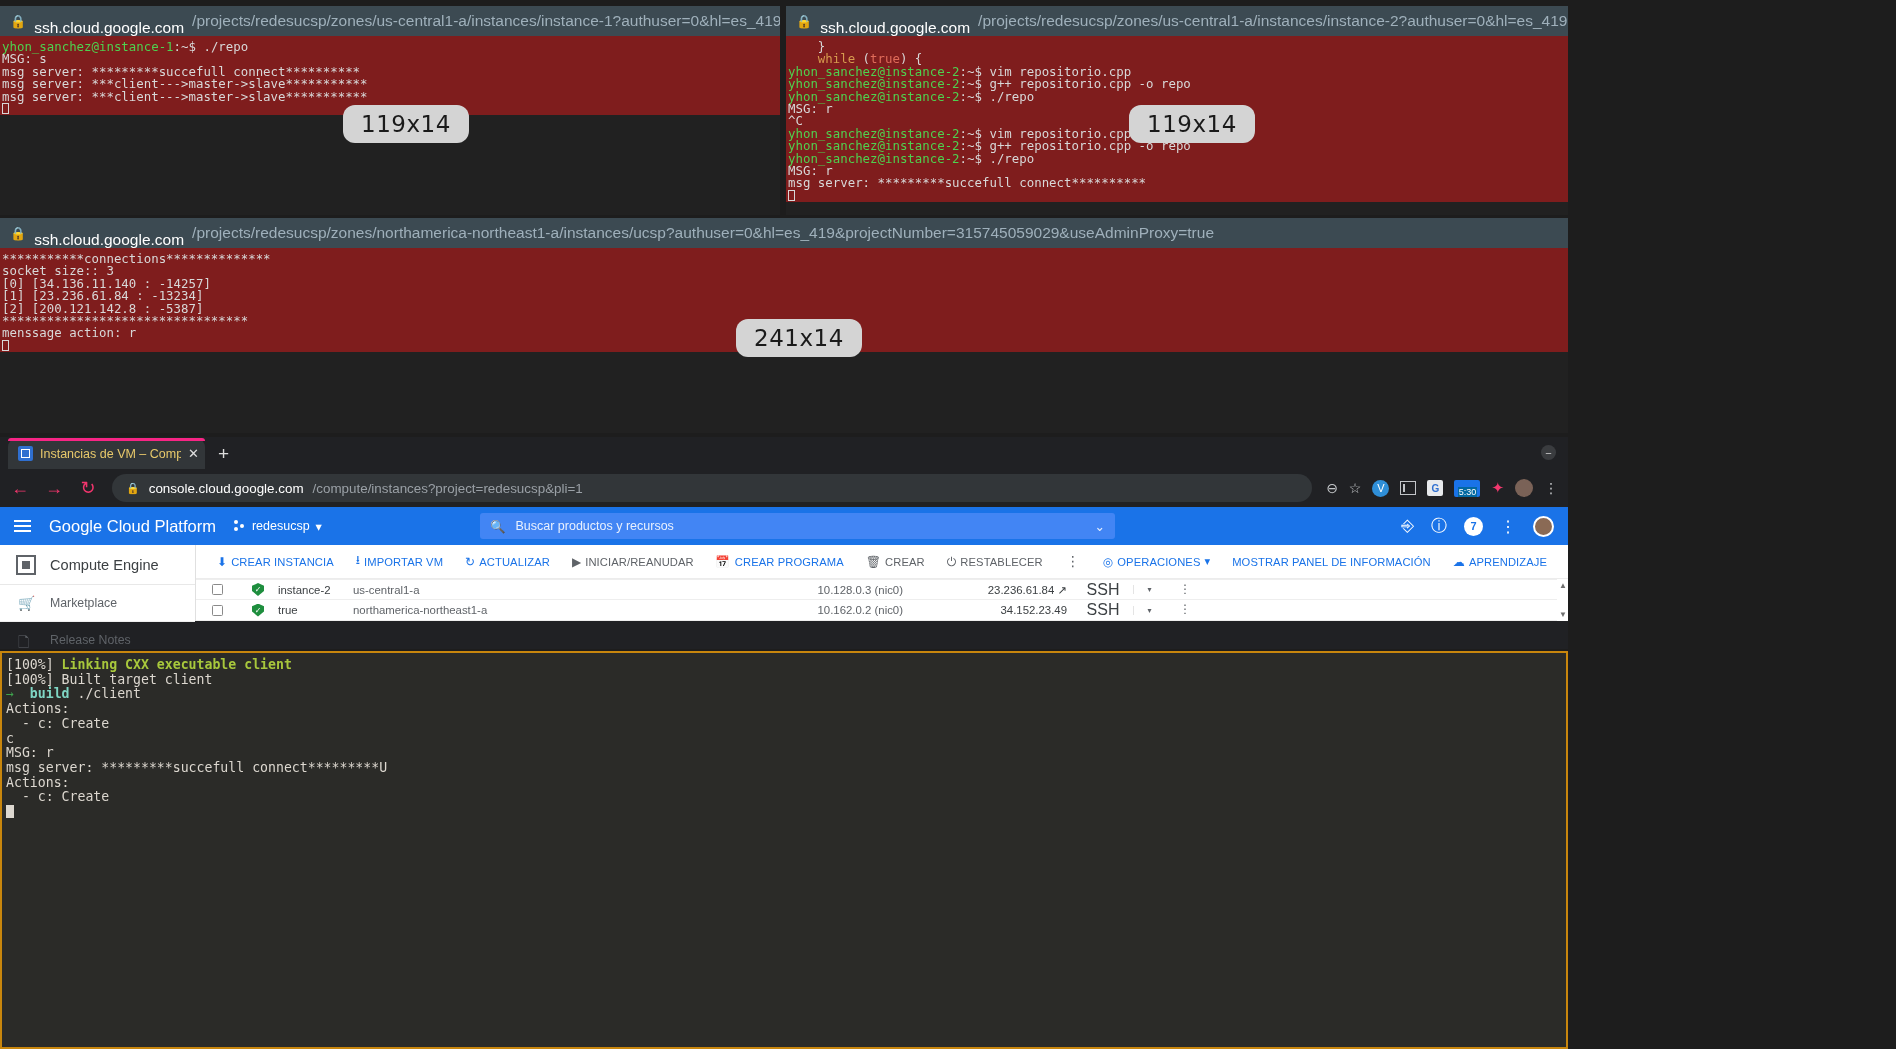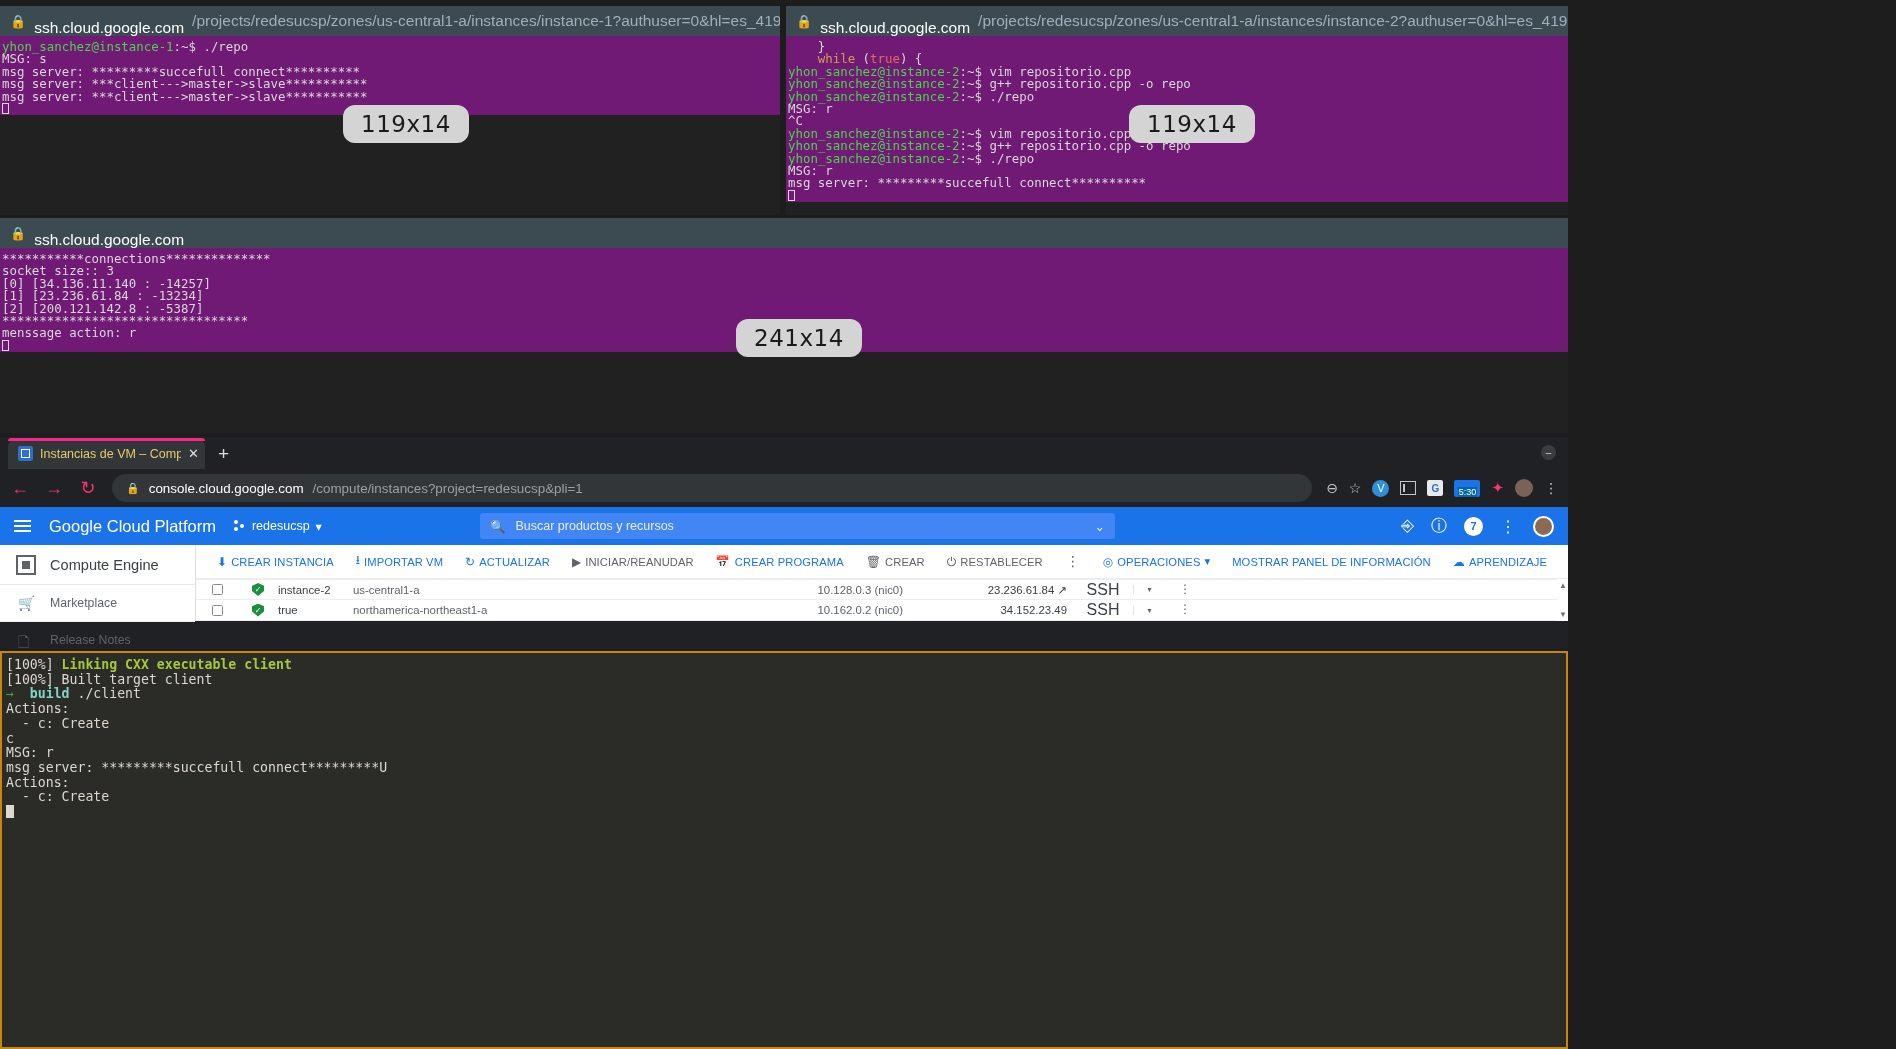--- a/index.html
+++ b/index.html
@@ -15,21 +15,21 @@
   .ssh-win { position: absolute; background: #212121; overflow: hidden; }
   .ssh-urlbar {
     height: 30px; background: #3c4a52; display: flex; align-items: center;
     padding: 0 10px; gap: 8px; font-size: 15.5px; color: #fff;
     white-space: nowrap; overflow: hidden;
   }
   .ssh-urlbar .lock { font-size: 13px; color: #e6e6e6; }
   .ssh-urlbar .host { color: #ffffff; margin-top: 14px; }
   .ssh-urlbar .path { color: #9fb0bb; }
   .ssh-body {
-    position: relative; background: #701a75;
+    position: relative; background: #7f1d1d;
     font-family: "DejaVu Sans Mono", monospace;
     font-size: 12.4px; line-height: 12.4px;
     color: #d8d8d8; padding: 5px 2px 0 2px;
     white-space: pre; letter-spacing: 0px;
   }
   .ssh-body .ln { height: 12.4px; }
   .gr { color: #4fd14f; }
   .org { color: #d79b4f; }
   .red { color: #e06c5a; }
   .cursor-blk {
@@ -265,20 +265,21 @@
       </span>
     </div>
     <div class="ssh-body" id="body-1"><div class="ln"><span>    }</span></div><div class="ln"><span class="org">    while </span><span>(</span><span class="red">true</span><span>) {</span></div><div class="ln"><span class="gr">yhon_sanchez@instance-2</span><span>:~$ vim repositorio.cpp</span></div><div class="ln"><span class="gr">yhon_sanchez@instance-2</span><span>:~$ g++ repositorio.cpp -o repo</span></div><div class="ln"><span class="gr">yhon_sanchez@instance-2</span><span>:~$ ./repo</span></div><div class="ln"><span>MSG: r</span></div><div class="ln"><span>^C</span></div><div class="ln"><span class="gr">yhon_sanchez@instance-2</span><span>:~$ vim repositorio.cpp</span></div><div class="ln"><span class="gr">yhon_sanchez@instance-2</span><span>:~$ g++ repositorio.cpp -o repo</span></div><div class="ln"><span class="gr">yhon_sanchez@instance-2</span><span>:~$ ./repo</span></div><div class="ln"><span>MSG: r</span></div><div class="ln"><span>msg server: *********succefull connect**********</span></div><div class="ln"><span class="cursor-blk"></span></div></div>
     <div class="size-badge" style="left:343px;top:99px;">119x14</div>
   </div>
 
   <div class="ssh-win" style="left:0;top:218px;width:1568px;height:215px;">
     <div class="ssh-urlbar">
       <span class="lock">🔒</span>
       <span class="host">ssh.cloud.google.com</span>
+        <span class="path">/projects/redesucsp/zones/northamerica-northeast1-a/instances/ucsp?authuser=0&amp;hl=es_419&amp;projectNumber=315745059029&amp;useAdminProxy=true</span>
     </div>
     <div class="ssh-icons">
       <span class="kbd-icon">
         <i style="left:0;top:3px"></i>
           <i style="left:4px;top:3px"></i>
           <i style="left:8px;top:3px"></i>
         <i style="left:12px;top:3px"></i>
           <i style="left:16px;top:3px"></i>
         <i style="left:0;top:7px"></i>
           <i style="left:4px;top:7px"></i>

